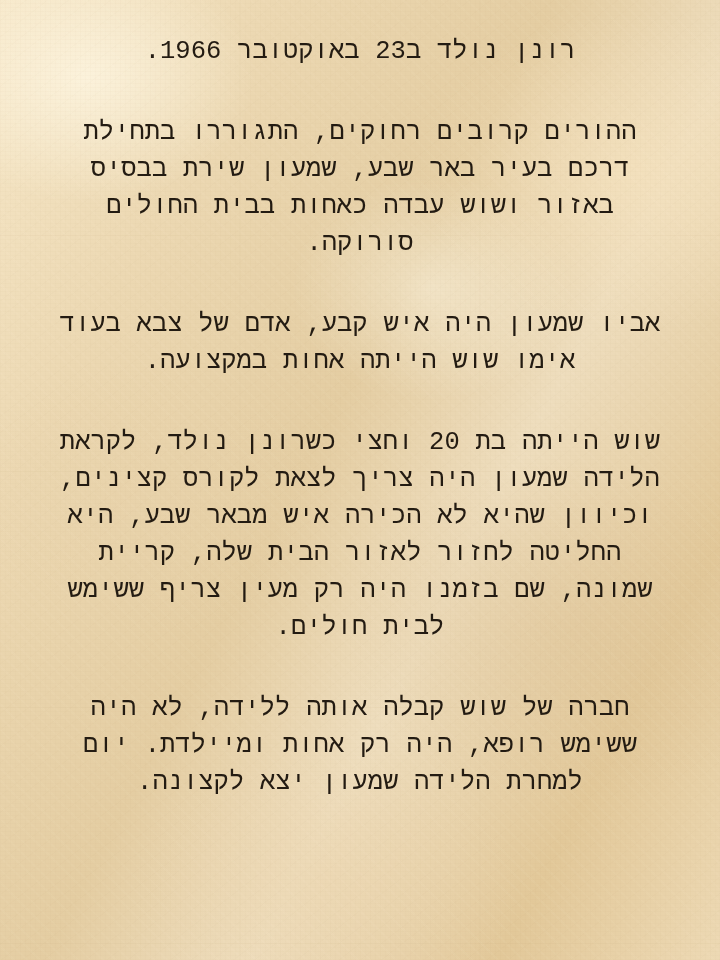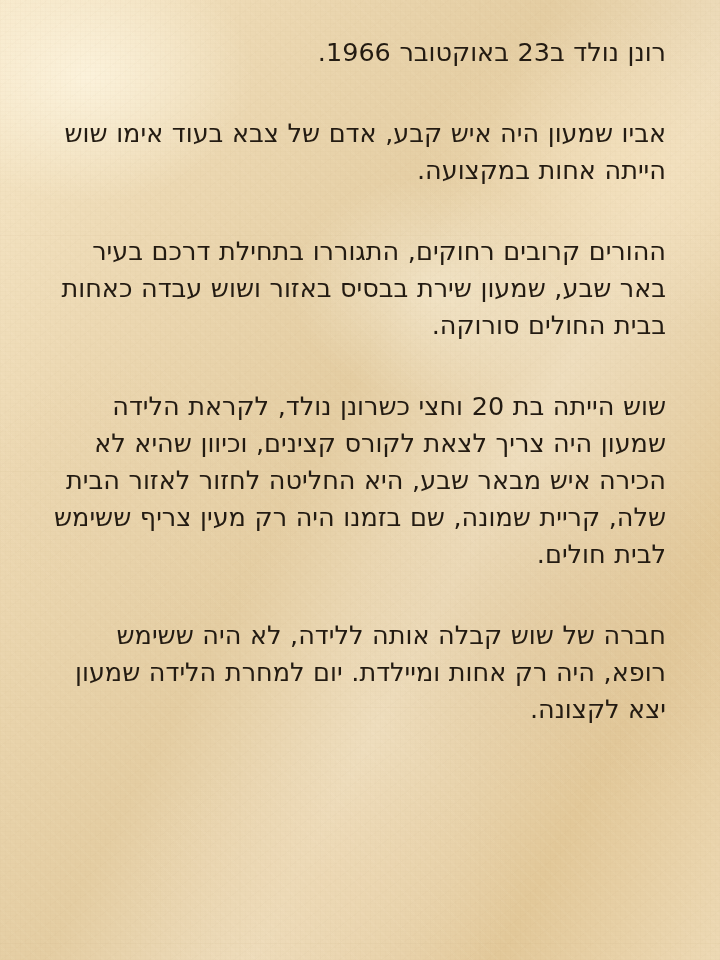--- a/index.html
+++ b/index.html
@@ -57,39 +57,40 @@
     z-index: 2;
     padding: 34px 54px 40px 54px;
     text-align: right;
     direction: rtl;
     color: #231b12;
     font-size: 25.5px;
     line-height: 1.45;
   }
   .para {
     margin: 0 0 28px 0;
-    text-align: right;
+    text-align: center;
     white-space: pre-wrap;
     word-spacing: 0.5px;
+    font-family: Liberation Mono, monospace;
   }
   .para:last-child {
     margin-bottom: 0;
   }
   .p-intro  { margin-bottom: 44px; }
   .p-family { margin-bottom: 44px; }
   .p-move   { margin-bottom: 44px; }
   .p-birth  { margin-bottom: 44px; margin-top: 16px; }
 </style>
 </head>
 <body>
 
 <div id="page">
   <div id="grain"></div>
   <div id="seams"></div>
 
   <div id="text-body">
     <p class="para p-intro">רונן נולד ב23 באוקטובר 1966.</p>
+    <p class="para p-move">ההורים קרובים רחוקים, התגוררו בתחילת דרכם בעיר באר שבע, שמעון שירת בבסיס באזור ושוש עבדה כאחות בבית החולים סורוקה.</p>
     <p class="para p-family">אביו שמעון היה איש קבע, אדם של צבא בעוד אימו שוש הייתה אחות במקצועה.</p>
-    <p class="para p-move">ההורים קרובים רחוקים, התגוררו בתחילת דרכם בעיר באר שבע, שמעון שירת בבסיס באזור ושוש עבדה כאחות בבית החולים סורוקה.</p>
     <p class="para p-birth">שוש הייתה בת 20 וחצי כשרונן נולד, לקראת הלידה שמעון היה צריך לצאת לקורס קצינים, וכיוון שהיא לא הכירה איש מבאר שבע, היא החליטה לחזור לאזור הבית שלה, קריית שמונה, שם בזמנו היה רק מעין צריף ששימש לבית חולים.</p>
     <p class="para p-friend">חברה של שוש קבלה אותה ללידה, לא היה ששימש רופא, היה רק אחות ומיילדת. יום למחרת הלידה שמעון יצא לקצונה.</p>
   </div>
 </div>
 
 </body></html>

